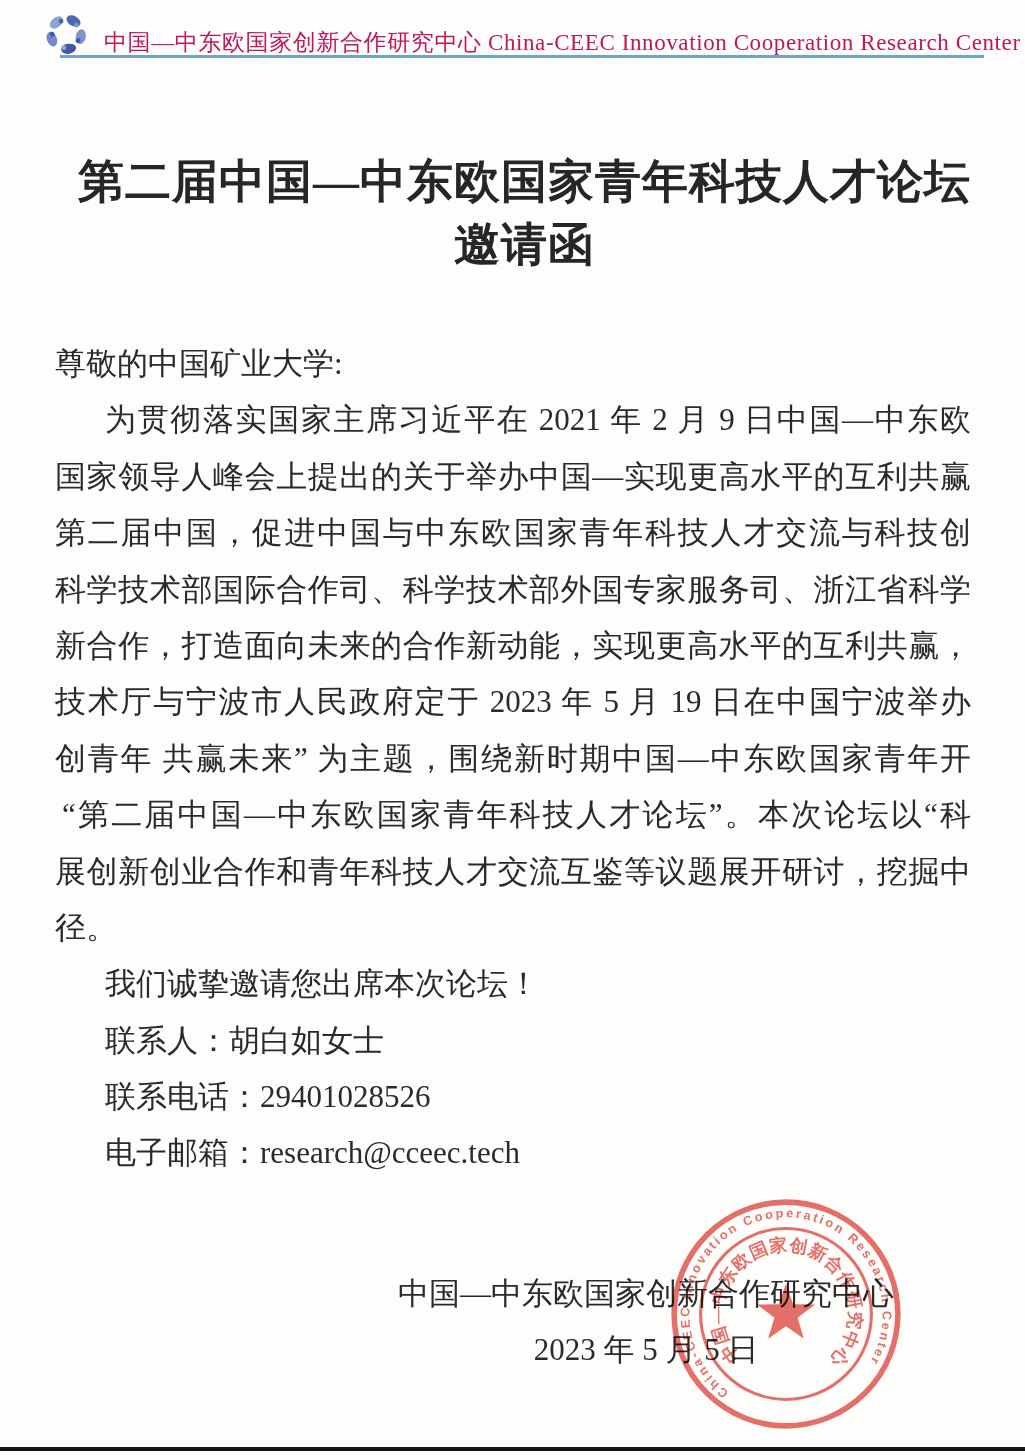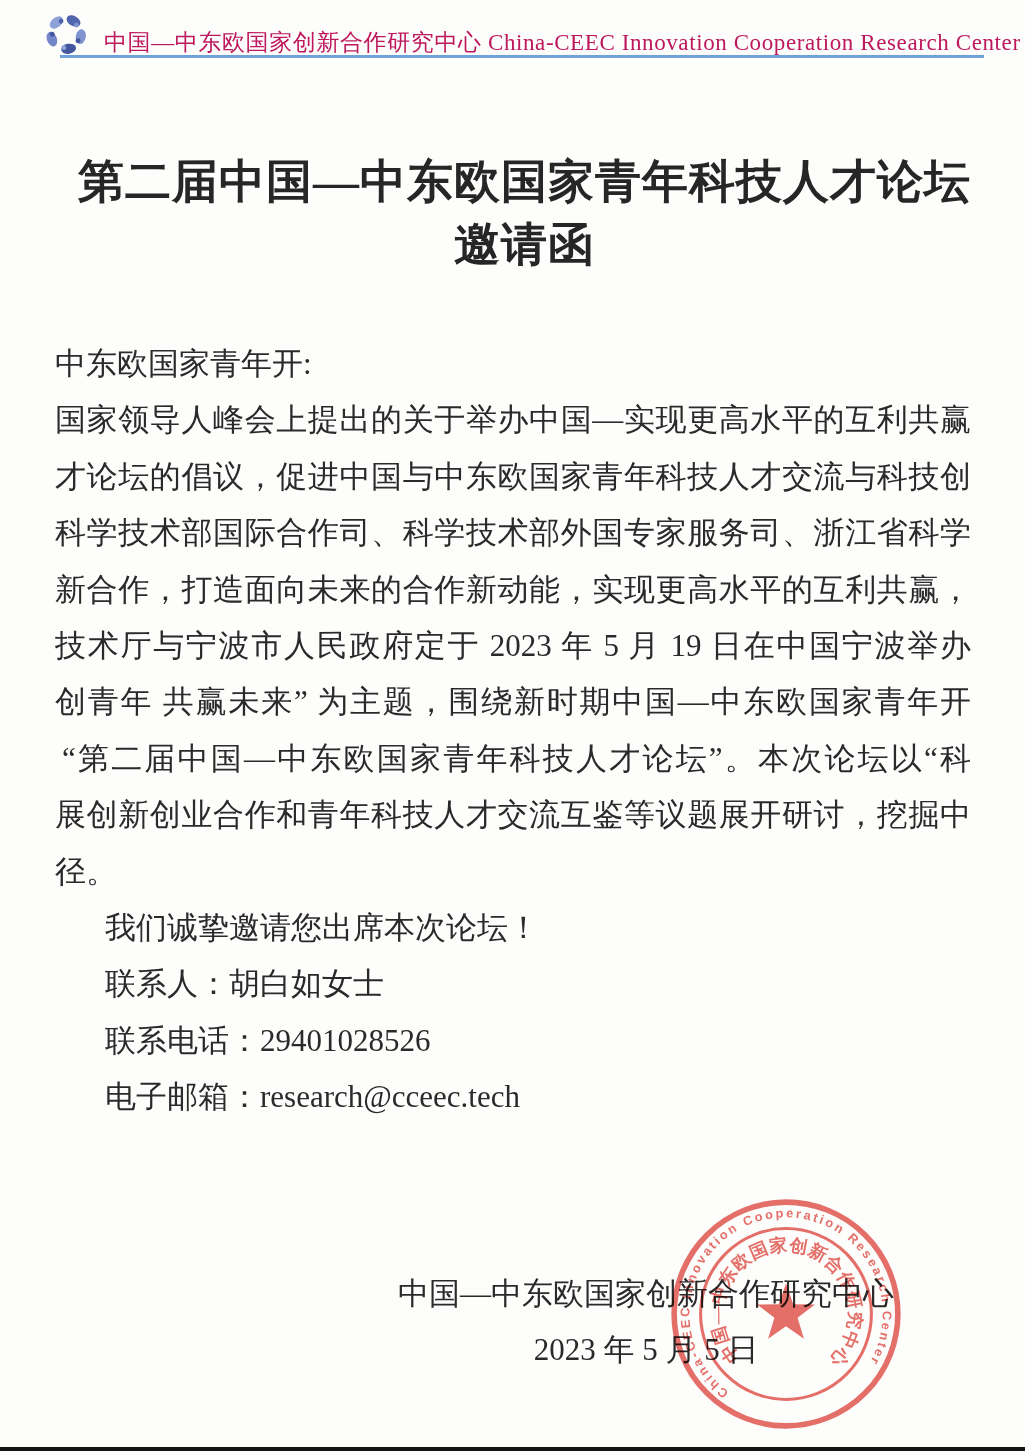--- a/index.html
+++ b/index.html
@@ -79,23 +79,24 @@
   </svg>
   <div class="header-text">中国—中东欧国家创新合作研究中心 China-CEEC Innovation Cooperation Research Center</div>
   <div class="header-rule"></div>
 
   <div class="doc-title">
     <div>第二届中国—中东欧国家青年科技人才论坛</div>
     <div>邀请函</div>
   </div>
 
   <div class="body-block">
-    <div class="ln">中东欧国家青年开:</div>
+    <div class="ln">尊敬的中国矿业大学:</div>
+    <div class="ln ind just">为贯彻落实国家主席习近平在 2021 年 2 月 9 日中国—中东欧</div>
     <div class="ln just">国家领导人峰会上提出的关于举办中国—实现更高水平的互利共赢</div>
-    <div class="ln just">才论坛的倡议，促进中国与中东欧国家青年科技人才交流与科技创</div>
+    <div class="ln just">第二届中国，促进中国与中东欧国家青年科技人才交流与科技创</div>
     <div class="ln just">科学技术部国际合作司、科学技术部外国专家服务司、浙江省科学</div>
     <div class="ln just">新合作，打造面向未来的合作新动能，实现更高水平的互利共赢，</div>
     <div class="ln just">技术厅与宁波市人民政府定于 2023 年 5 月 19 日在中国宁波举办</div>
     <div class="ln just">创青年 共赢未来” 为主题，围绕新时期中国—中东欧国家青年开</div>
     <div class="ln qind just">“第二届中国—中东欧国家青年科技人才论坛”。本次论坛以“科</div>
     <div class="ln just">展创新创业合作和青年科技人才交流互鉴等议题展开研讨，挖掘中</div>
     <div class="ln">径。</div>
     <div class="ln ind">我们诚挚邀请您出席本次论坛！</div>
     <div class="ln ind">联系人：胡白如女士</div>
     <div class="ln ind">联系电话：29401028526</div>

